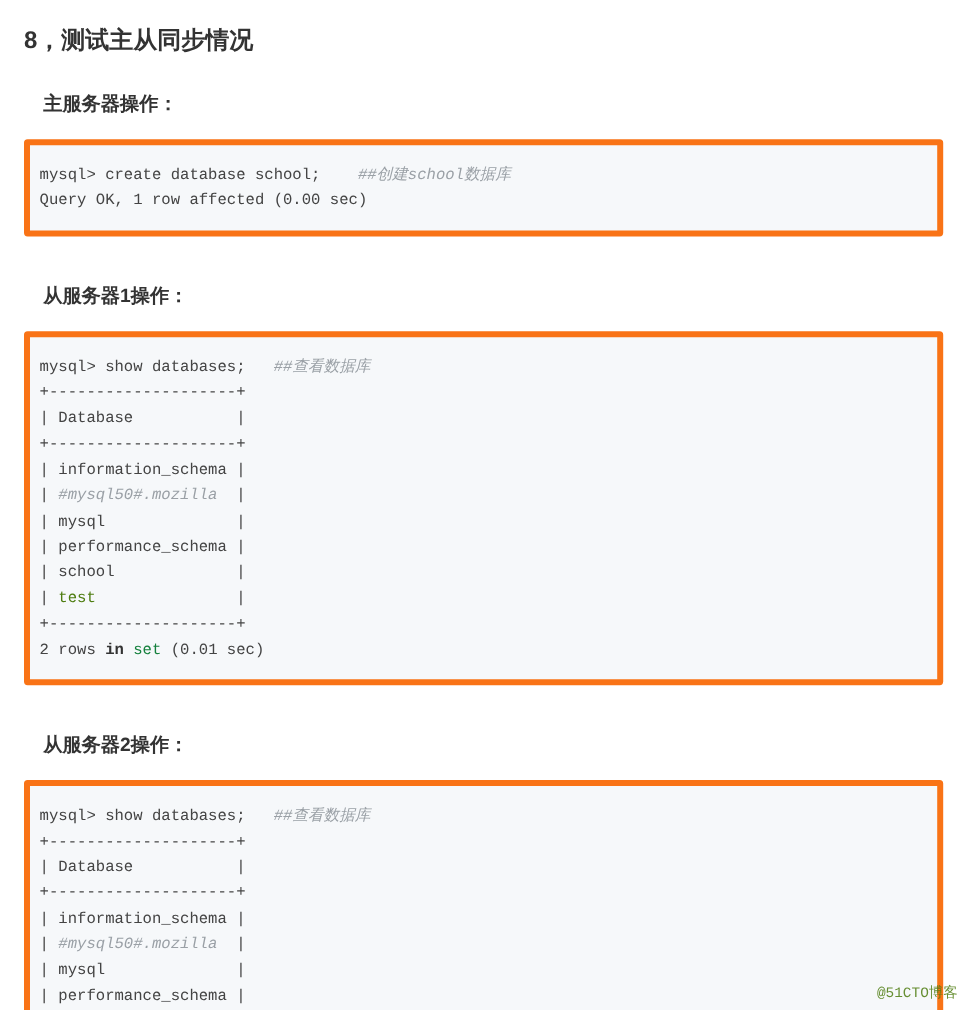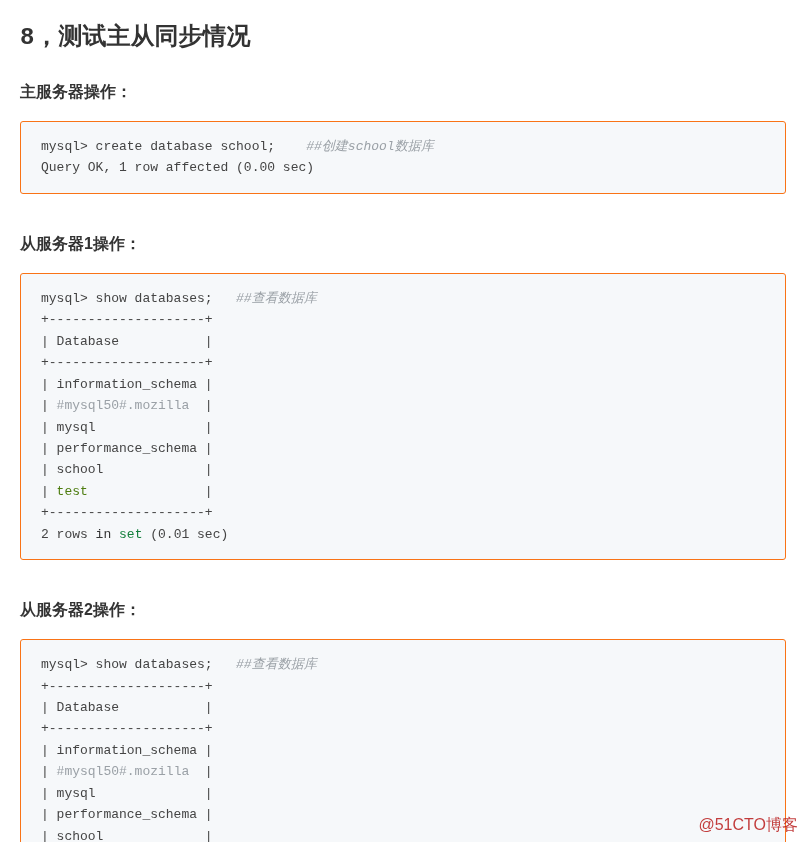--- a/index.html
+++ b/index.html
@@ -4,59 +4,59 @@
 <style>
   * { box-sizing: border-box; margin: 0; padding: 0; }
   body {
     font-family: -apple-system, BlinkMacSystemFont, "Segoe UI", "PingFang SC", "Microsoft YaHei", sans-serif;
     color: #333;
     background: #fff;
     width: 806px;
     padding: 20px 20px 0 20px;
   }
   h2.section-title {
-    font-size: 24px;
+    font-size: 20px;
     font-weight: 700;
     color: #333;
     margin-bottom: 30px;
-    font-family: Liberation Mono, monospace;
   }
   h3.sub-title {
     font-size: 16px;
     font-weight: 700;
     color: #333;
     margin-bottom: 18px;
+    margin-left: 16px;
   }
   .code-block {
     background: #f6f8fa;
-    border: 1px solid #f97316;
+    border: 5px solid #f97316;
     border-radius: 3px;
-    padding: 14px 20px;
+    padding: 14px 8px;
     margin-bottom: 40px;
     font-family: "Courier New", Consolas, monospace;
     font-size: 13px;
     line-height: 1.65;
     color: #444;
     white-space: pre;
     overflow: hidden;
   }
   .code-block.last { margin-bottom: 0; }
-  .kw-in { color: #333; font-weight: 400; }
+  .kw-in { color: #333; font-weight: 700; }
   .kw-set { color: #15803d; }
   .kw-test { color: #4d7c0f; }
   .comment-it { color: #9aa0a6; font-style: italic; }
-  .comment-row { color: #9aa0a6; }
+  .comment-row { color: #9aa0a6; font-style: italic; }
   .watermark {
     position: fixed;
     right: 8px;
     bottom: 6px;
-    font-size: 16px;
-    color: #b91c1c;
+    font-size: 12px;
+    color: #4d7c0f;
     opacity: 0.85;
-    font-family: Liberation Sans, sans-serif;
+    font-family: Liberation Mono, monospace;
   }
 </style>
 </head>
 <body>
 
 <h2 class="section-title">8，测试主从同步情况</h2>
 
 <h3 class="sub-title">主服务器操作：</h3>
 <div class="code-block"><span>mysql&gt; create database school;    </span><span class="comment-it">##创建school数据库</span>
 <span>Query OK, 1 row affected (0.00 sec)</span></div>

